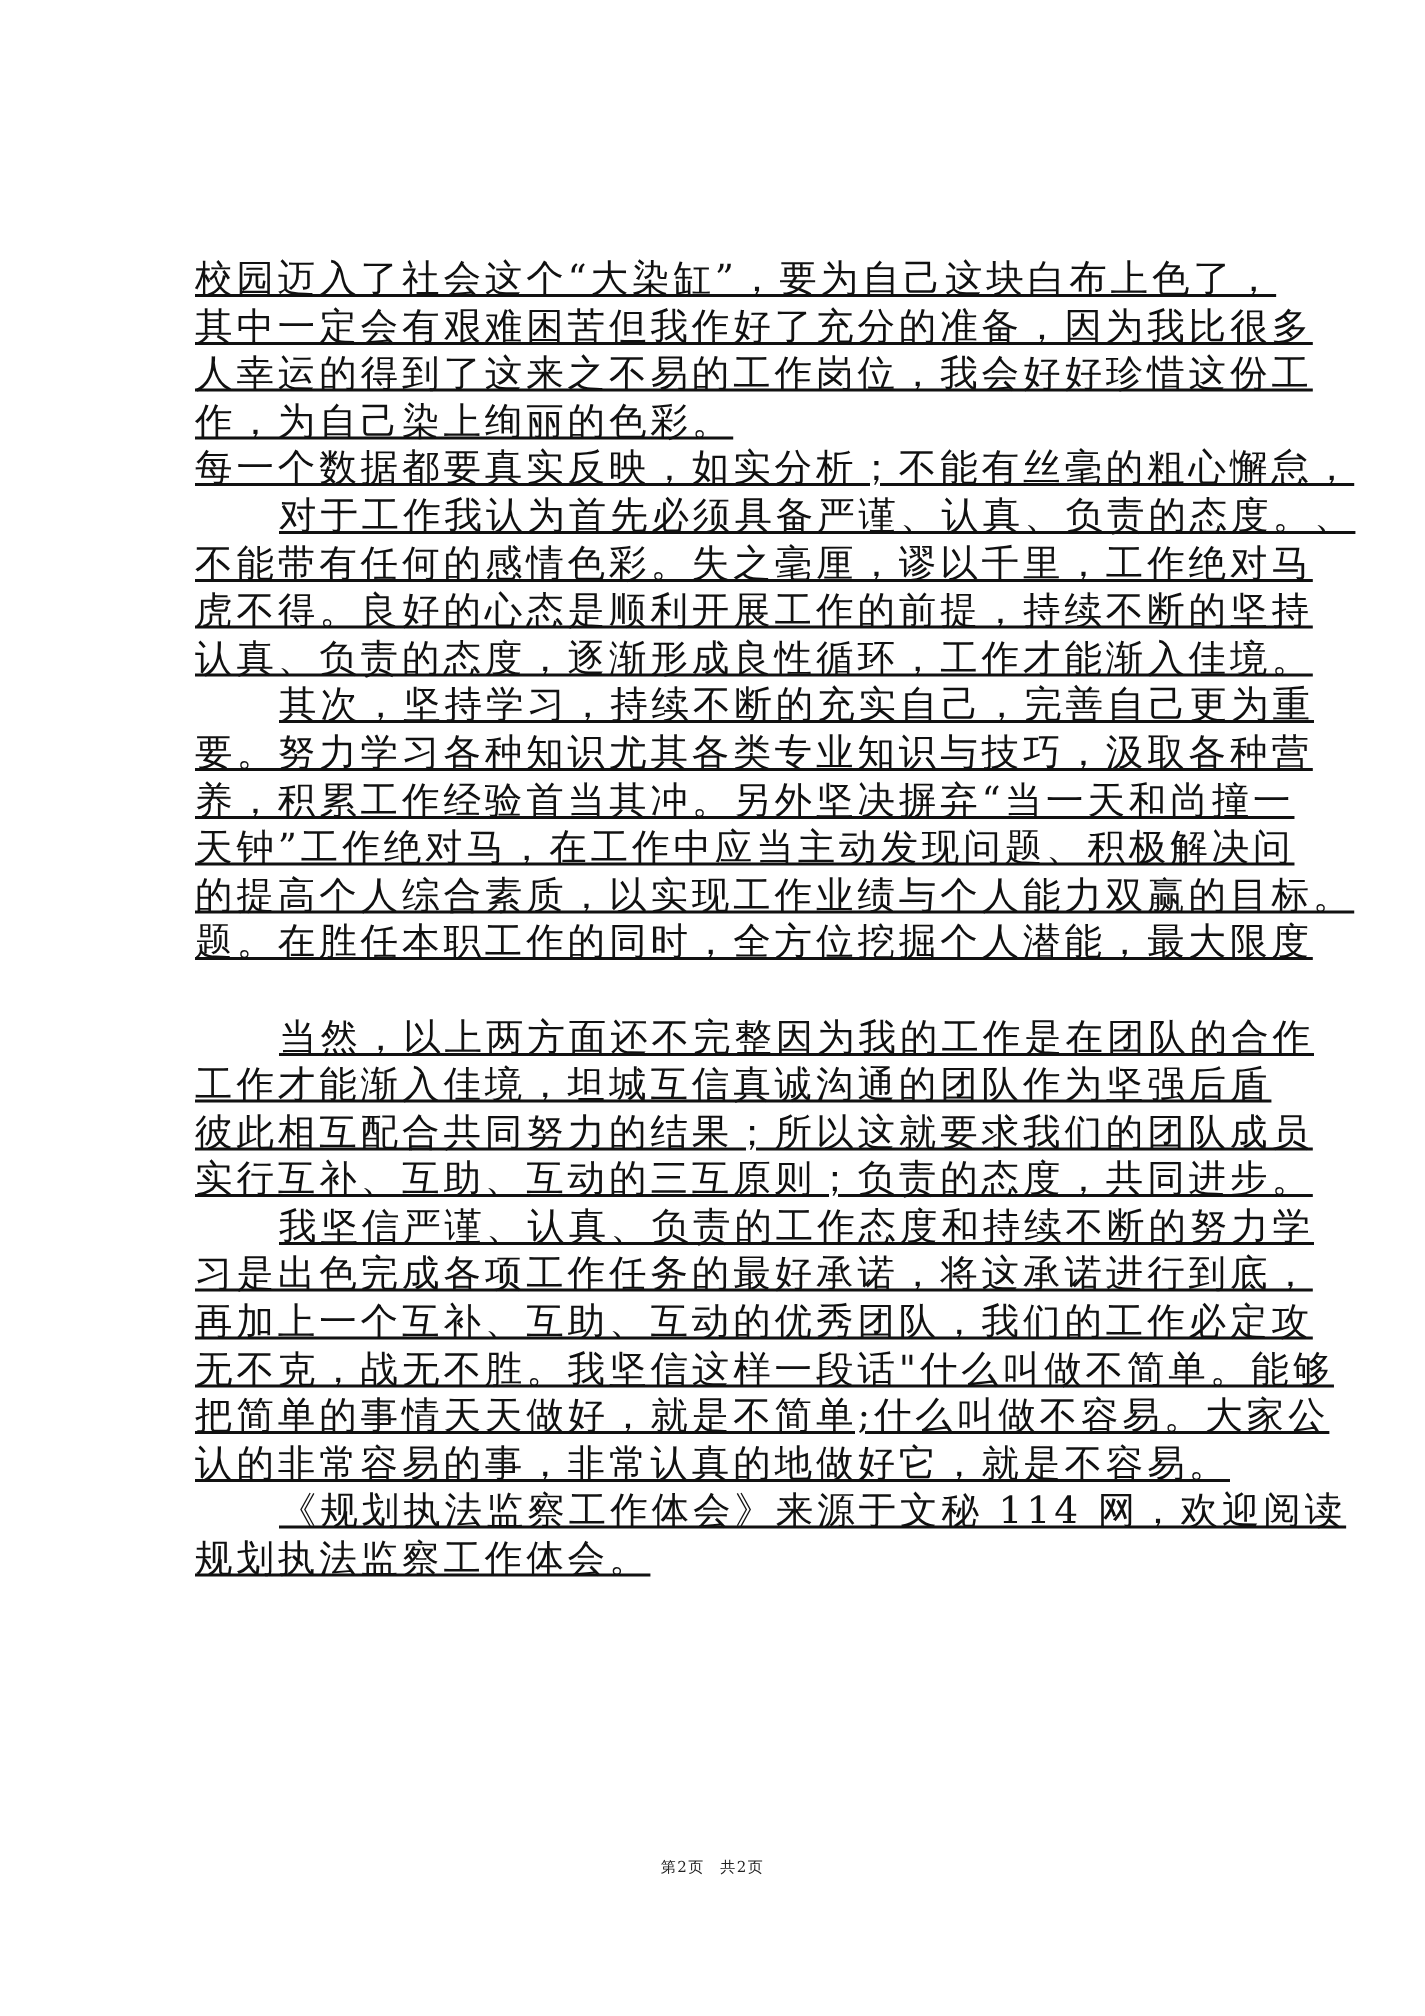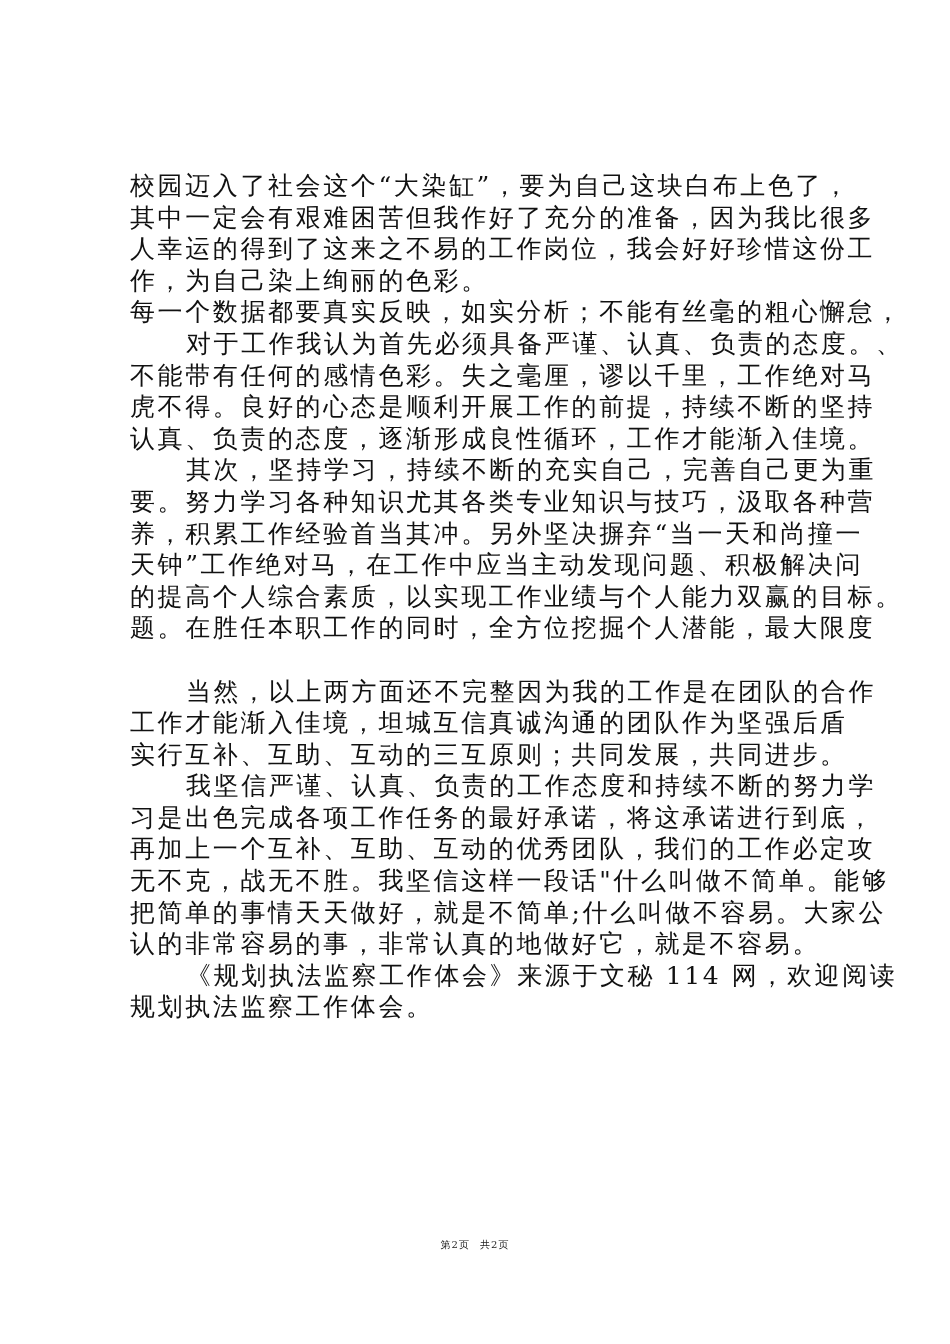--- a/index.html
+++ b/index.html
@@ -6,20 +6,21 @@
   body { width: 950px; height: 1344px; position: relative; overflow: hidden; }
   .page {
     position: absolute; left: 0; top: 0; width: 950px; height: 1344px; background: #fff;
   }
   .body-text {
     position: absolute; left: 130px; top: 170px; width: 712px;
     font-family: "DejaVu Serif", "Liberation Serif", serif;
     font-size: 25px; line-height: 31.6px; color: #111;
     letter-spacing: 2.6px;
     text-align: justify;
+    text-decoration: underline;
   }
   .line { display: block; white-space: nowrap; height: 31.6px; }
   .indent { padding-left: 56px; }
   .blank { height: 31.6px; }
   .footer {
     position: absolute; top: 1238px; left: 0; width: 950px; text-align: center;
     font-family: "DejaVu Serif", "Liberation Serif", serif;
     font-size: 10px; color: #222; letter-spacing: 1px;
   }
   .footer span { margin: 0 3px; }
@@ -51,21 +52,22 @@
       <span class="line">养，积累工作经验首当其冲。另外坚决摒弃“当一天和尚撞一</span>
       <span class="line">天钟”工作绝对马，在工作中应当主动发现问题、积极解决问</span>
       <span class="line">的提高个人综合素质，以实现工作业绩与个人能力双赢的目标。</span>
       <span class="line">题。在胜任本职工作的同时，全方位挖掘个人潜能，最大限度</span>
     </div>
     <div class="blank"></div>
 
     <div>
       <span class="line indent">当然，以上两方面还不完整因为我的工作是在团队的合作</span>
       <span class="line">工作才能渐入佳境，坦城互信真诚沟通的团队作为坚强后盾</span>
-      <span class="line">实行互补、互助、互动的三互原则；共同发展，共同进步。</span>
+      <span class="line">彼此相互配合共同努力的结果；所以这就要求我们的团队成员</span>
+      <span class="line">实行互补、互助、互动的三互原则；负责的态度，共同进步。</span>
     </div>
 
     <div>
       <span class="line indent">我坚信严谨、认真、负责的工作态度和持续不断的努力学</span>
       <span class="line">习是出色完成各项工作任务的最好承诺，将这承诺进行到底，</span>
       <span class="line">再加上一个互补、互助、互动的优秀团队，我们的工作必定攻</span>
       <span class="line">无不克，战无不胜。我坚信这样一段话"什么叫做不简单。能够</span>
       <span class="line">把简单的事情天天做好，就是不简单;什么叫做不容易。大家公</span>
       <span class="line">认的非常容易的事，非常认真的地做好它，就是不容易。</span>
     </div>

